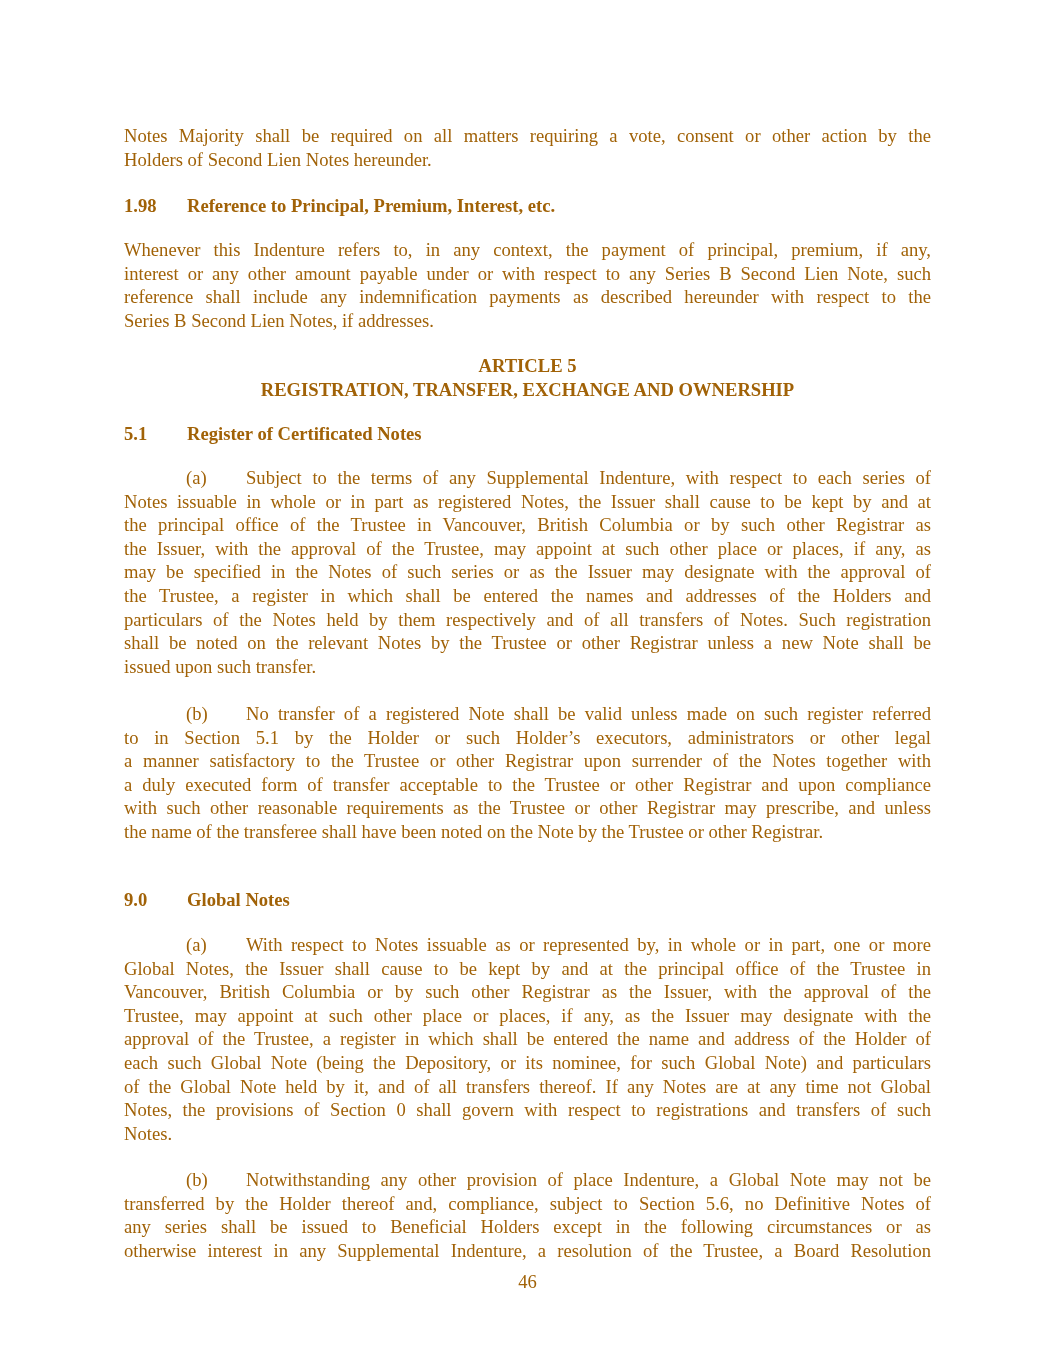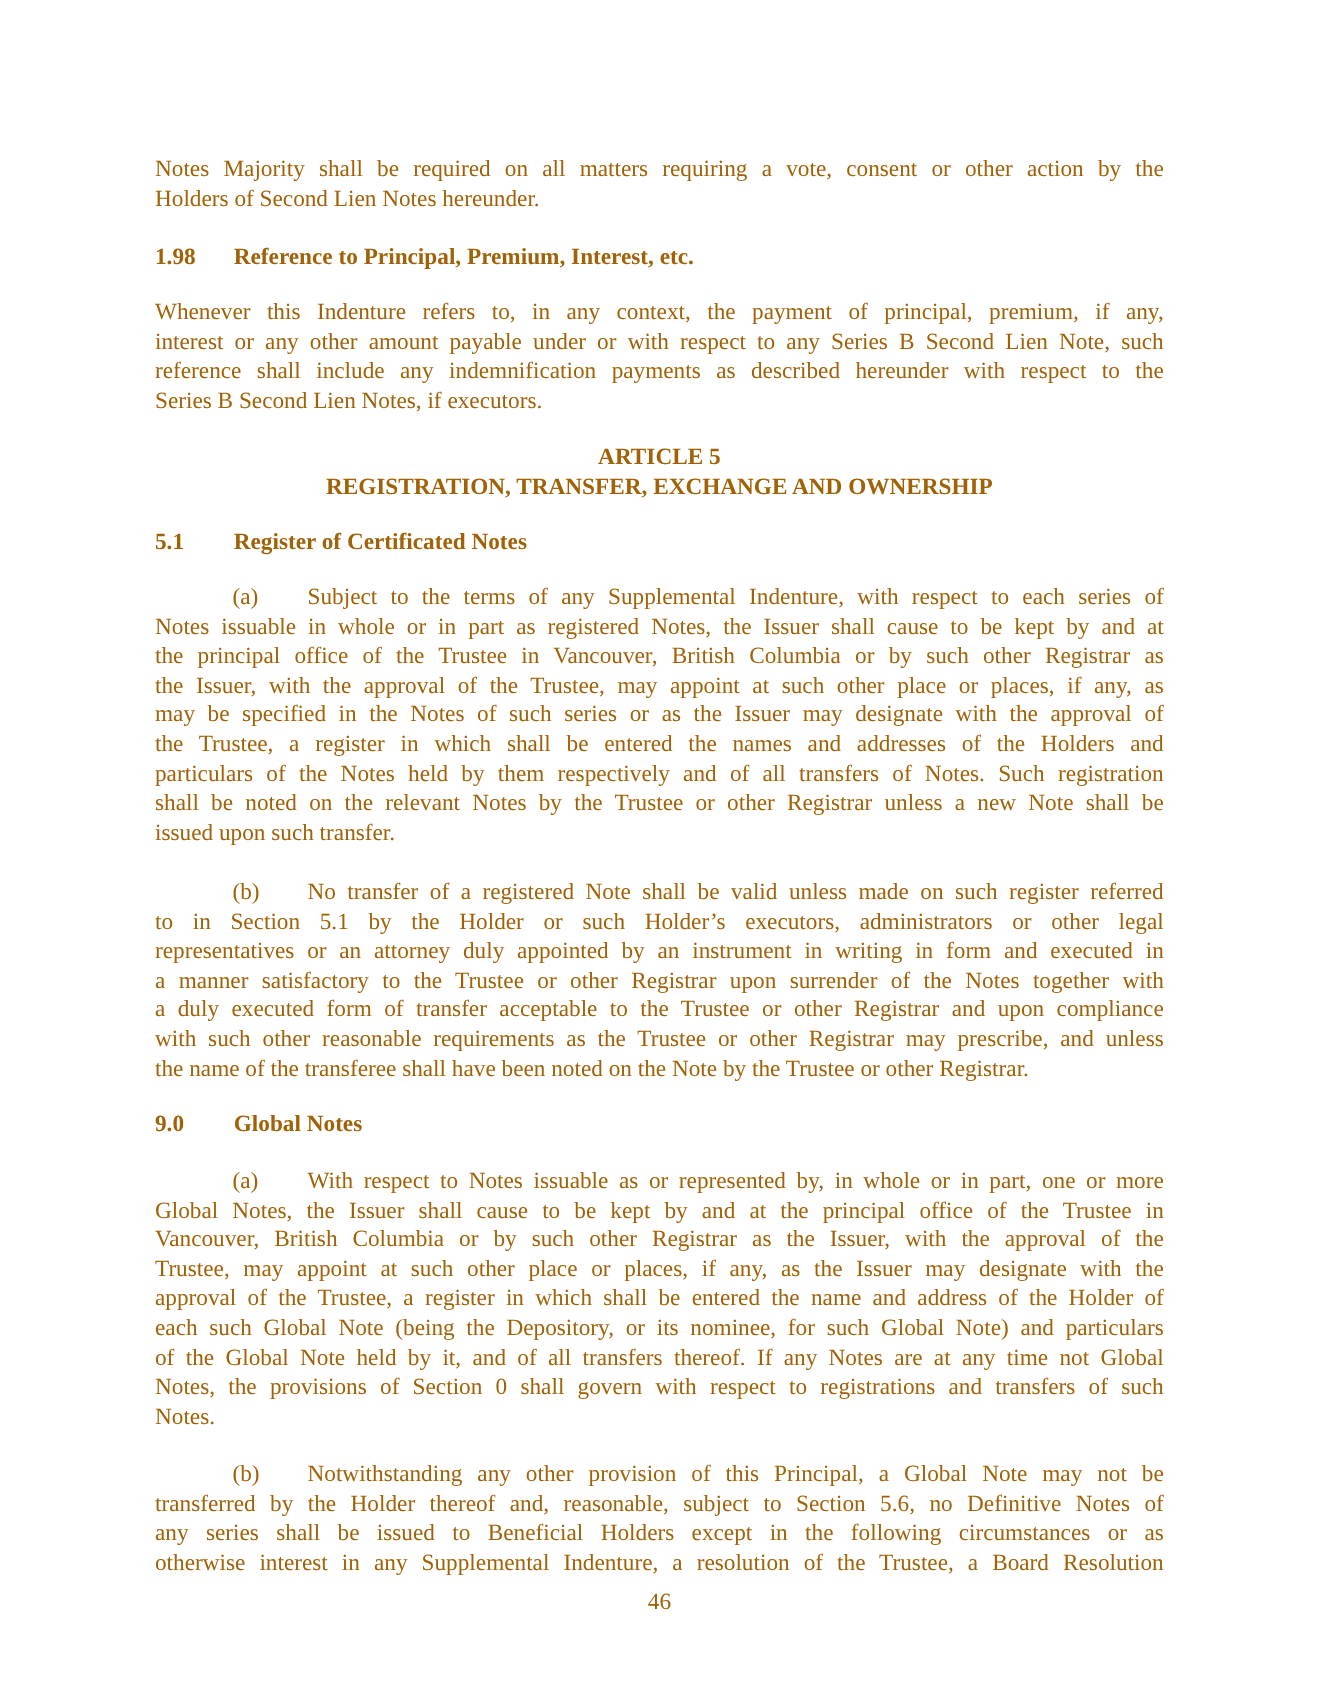--- a/index.html
+++ b/index.html
@@ -35,21 +35,21 @@
   </div>
 
   <div class="block heading" style="top:194px;">
     <span class="num">1.98</span><span>Reference to Principal, Premium, Interest, etc.</span>
   </div>
 
   <div class="block" style="top:238px;">
     <span class="line">Whenever this Indenture refers to, in any context, the payment of principal, premium, if any,</span>
     <span class="line">interest or any other amount payable under or with respect to any Series B Second Lien Note, such</span>
     <span class="line">reference shall include any indemnification payments as described hereunder with respect to the</span>
-    <span class="line last">Series B Second Lien Notes, if executors.</span>
+    <span class="line last">Series B Second Lien Notes, if addresses.</span>
   </div>
 
   <div class="block center" style="top:354px;">
     <span class="line center">ARTICLE 5</span>
     <span class="line center">REGISTRATION, TRANSFER, EXCHANGE AND OWNERSHIP</span>
   </div>
 
   <div class="block heading" style="top:422px;">
     <span class="num">5.1</span><span>Register of Certificated Notes</span>
   </div>
@@ -68,21 +68,20 @@
     <span class="line">shall be noted on the relevant Notes by the Trustee or other Registrar unless a new Note shall be</span>
     <span class="line last">issued upon such transfer.</span>
   </div>
 
   <div class="block" style="top:702px;">
     <span class="line first-line">
       <span class="indent-label">(b)</span>
       <span style="flex:1; text-align:justify; text-align-last:justify;">No transfer of a registered Note shall be valid unless made on such register referred</span>
     </span>
     <span class="line">to in Section 5.1 by the Holder or such Holder’s executors, administrators or other legal</span>
-    <span class="line">representatives or an attorney duly appointed by an instrument in writing in form and executed in</span>
     <span class="line">a manner satisfactory to the Trustee or other Registrar upon surrender of the Notes together with</span>
     <span class="line">a duly executed form of transfer acceptable to the Trustee or other Registrar and upon compliance</span>
     <span class="line">with such other reasonable requirements as the Trustee or other Registrar may prescribe, and unless</span>
     <span class="line last">the name of the transferee shall have been noted on the Note by the Trustee or other Registrar.</span>
   </div>
 
   <div class="block heading" style="top:888px;">
     <span class="num">9.0</span><span>Global Notes</span>
   </div>
 
@@ -97,22 +96,22 @@
     <span class="line">approval of the Trustee, a register in which shall be entered the name and address of the Holder of</span>
     <span class="line">each such Global Note (being the Depository, or its nominee, for such Global Note) and particulars</span>
     <span class="line">of the Global Note held by it, and of all transfers thereof. If any Notes are at any time not Global</span>
     <span class="line">Notes, the provisions of Section 0 shall govern with respect to registrations and transfers of such</span>
     <span class="line last">Notes.</span>
   </div>
 
   <div class="block" style="top:1168px;">
     <span class="line first-line">
       <span class="indent-label">(b)</span>
-      <span style="flex:1; text-align:justify; text-align-last:justify;">Notwithstanding any other provision of this Principal, a Global Note may not be</span>
+      <span style="flex:1; text-align:justify; text-align-last:justify;">Notwithstanding any other provision of place Indenture, a Global Note may not be</span>
     </span>
-    <span class="line">transferred by the Holder thereof and, reasonable, subject to Section 5.6, no Definitive Notes of</span>
+    <span class="line">transferred by the Holder thereof and, compliance, subject to Section 5.6, no Definitive Notes of</span>
     <span class="line">any series shall be issued to Beneficial Holders except in the following circumstances or as</span>
     <span class="line">otherwise interest in any Supplemental Indenture, a resolution of the Trustee, a Board Resolution</span>
   </div>
 
   <div class="page-number">46</div>
 
 </div>
 
 </body></html>

